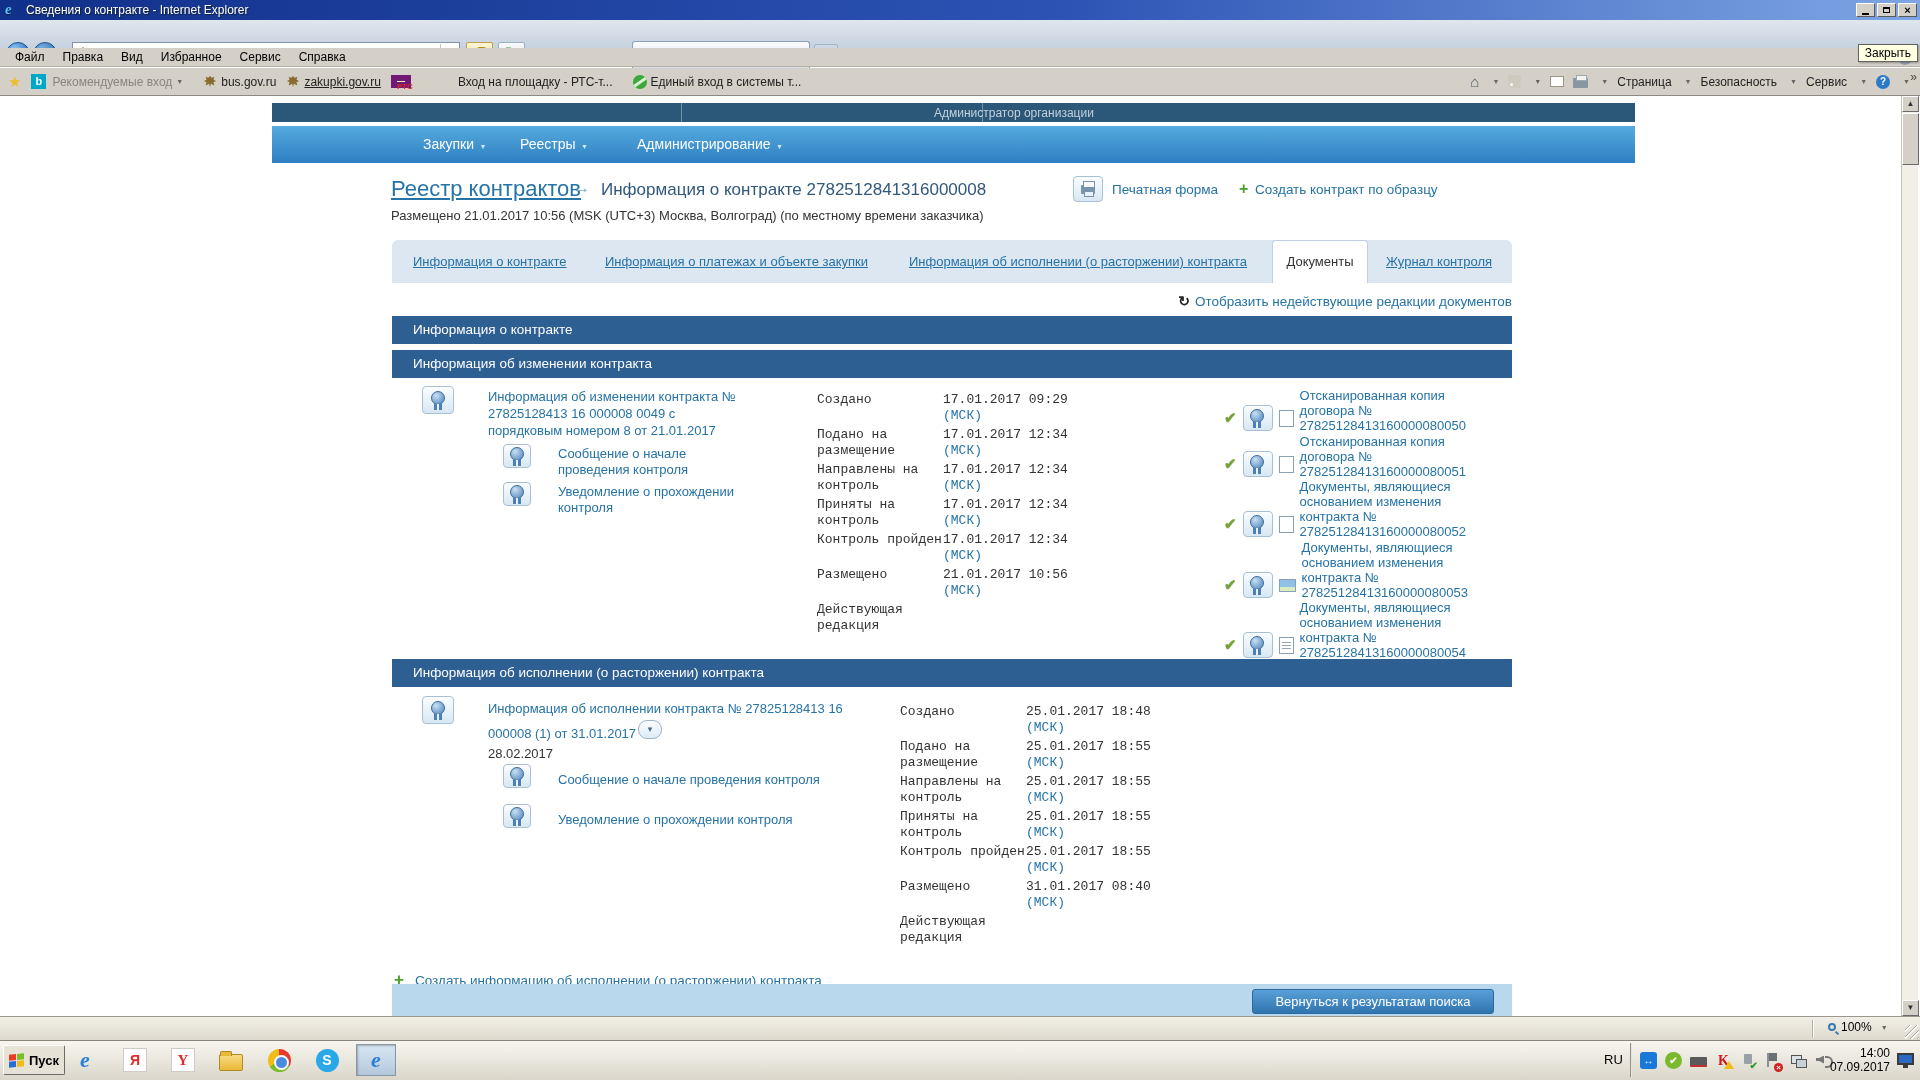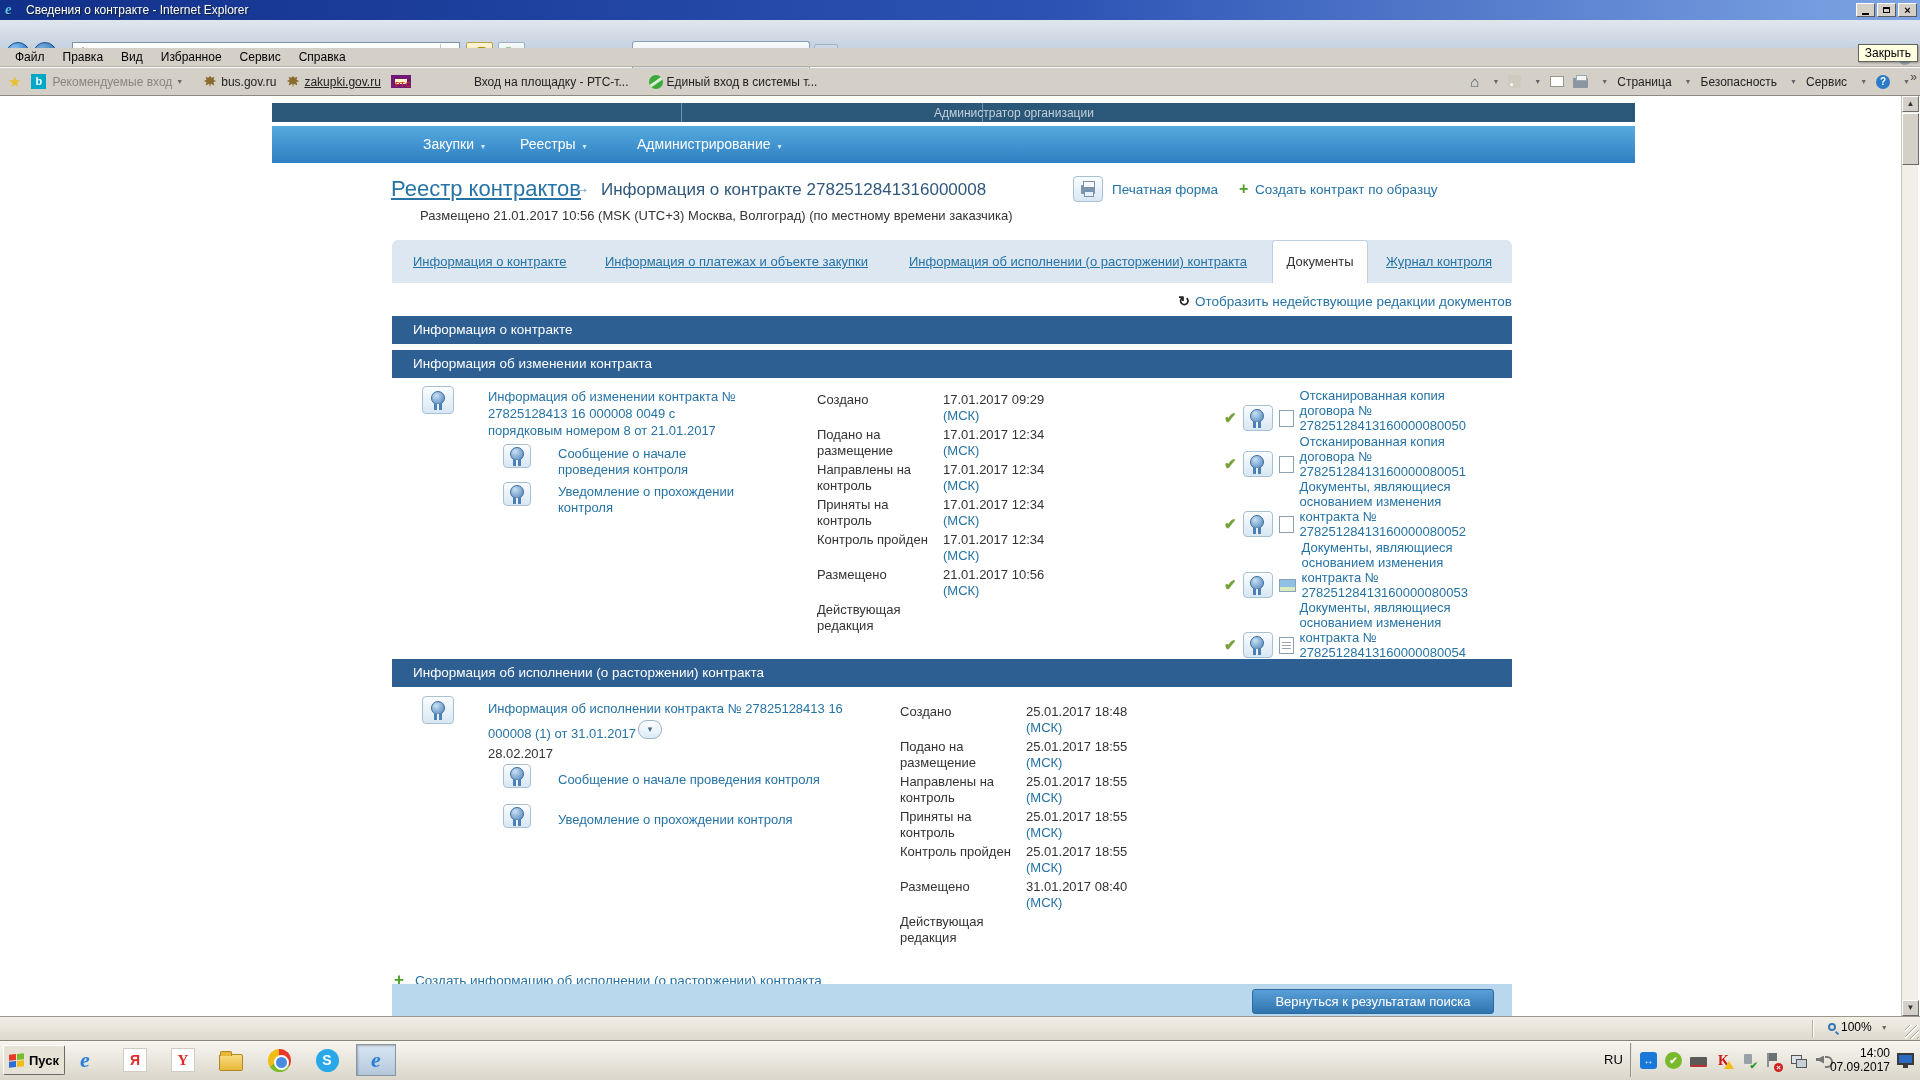--- a/index.html
+++ b/index.html
@@ -44,21 +44,21 @@
   .menurow { position:absolute; left:0; top:48px; width:1920px; height:19px; background:#d4d0c8; border-bottom:1px solid #b4b0a6; display:flex; padding-left:6px; }
   .menurow span { font-size:12px; color:#000; line-height:18px; padding:0 9px; }
 
   .favrow { position:absolute; left:0; top:68px; width:1920px; height:28px; background:#d4d0c8; border-bottom:1px solid #8e8a80; display:flex; align-items:center; font-size:12px; color:#222; }
   .favrow .gap { width:10px; flex:none; }
   .fav-star { color:#e8c030; font-size:15px; margin-left:8px; }
   .bing { width:15px; height:15px; background:#00a8c8; color:#fff; font:bold 11px/15px "Liberation Sans",sans-serif; text-align:center; margin-left:10px; }
   .suggested { color:#8a867e; margin-left:6px; }
   .chev { font-size:7px; color:#666; margin-left:4px; }
   .eagle { width:14px; height:14px; flex:none; }
-  .rts-badge { width:20px; height:13px; background:#fef9c3; border:4px solid #701a75; color:#d42a2a; font:bold 8px/11px "Liberation Sans",sans-serif; text-align:left; }
+  .rts-badge { width:20px; height:13px; background:#fef9c3; border:6px solid #701a75; color:#d42a2a; font:bold 8px/11px "Liberation Sans",sans-serif; text-align:left; }
   .sber { width:14px; height:14px; border-radius:50%; background:#3aa83a; position:relative; overflow:hidden; }
   .sber::after { content:""; position:absolute; left:-2px; top:5px; width:20px; height:3px; background:#d8f0d0; transform:rotate(-35deg); }
   .favright { margin-left:auto; display:flex; align-items:center; gap:9px; padding-right:10px; }
   .home2 { font-size:15px; color:#4a5a6a; }
   .rssico { width:13px; height:13px; background:#cfcabe; border-radius:2px; position:relative; }
   .rssico::after { content:""; position:absolute; left:2px; bottom:2px; width:3px; height:3px; border-radius:50%; background:#fff; }
   .mailico { width:14px; height:11px; background:#fff; border:1px solid #9a968a; }
   .printico { width:15px; height:10px; background:#8a96a4; border-radius:1px; position:relative; margin-top:3px; }
   .printico::before { content:""; position:absolute; left:3px; top:-3px; width:9px; height:4px; background:#f4f4f4; border:1px solid #9aa; }
   .helpico { width:14px; height:14px; border-radius:50%; background:#2a7ac8; color:#fff; font:bold 10px/14px "Liberation Sans",sans-serif; text-align:center; }
@@ -74,21 +74,21 @@
   .darkbar { left:272px; top:7px; width:1363px; height:19px; background:#2b5878; }
   .darkbar .sep { position:absolute; top:0; width:1px; height:19px; background:rgba(255,255,255,.35); }
   .darkbar .role { position:absolute; left:662px; top:3px; font-size:12px; color:#c2d0dc; }
   .navbar { left:272px; top:30px; width:1363px; height:37px; background:linear-gradient(180deg,#55aade,#2e7fc2); }
   .navbar .nitem { position:absolute; top:10px; color:#fff; font-size:14px; white-space:nowrap; }
   .navbar .nitem .caret { font-size:8px; color:#d6eafc; margin-left:7px; }
 
   .bc-root { left:391px; top:80px; font-size:22px; }
   .bc-arrow { left:574px; top:83px; font-size:16px; color:#7aa8cc; }
   .bc-cur { left:601px; top:84px; font-size:17px; color:#30587c; }
-  .posted { left:391px; top:112px; font-size:13px; color:#333;margin-left:29px; }
+  .posted { left:391px; top:112px; font-size:13px; color:#333; }
 
   .printbtn { left:1073px; top:80px; width:30px; height:26px; border:1px solid #a8c0d4; border-radius:4px; background:linear-gradient(180deg,#fafdff,#d8e7f3); display:flex; align-items:center; justify-content:center; }
   .printer { width:14px; height:9px; background:#7a94ac; border-radius:1px; position:relative; }
   .printer::before { content:""; position:absolute; left:2px; top:-4px; width:10px; height:5px; background:#f8fafc; border:1px solid #7a94ac; }
   .printer::after { content:""; position:absolute; left:3px; top:6px; width:8px; height:4px; background:#e8f0f8; border:1px solid #7a94ac; }
   .lbl-print { left:1112px; top:86px; font-size:13.5px; }
   .plus { color:#4a9e2a; font-weight:bold; font-size:16px; }
   .plus-create { left:1239px; top:84px; }
   .lbl-create { left:1255px; top:86px; font-size:13.5px; }
 
@@ -103,21 +103,21 @@
 
   .sealbtn { position:absolute; width:32px; height:28px; border:1px solid #a8c0d4; border-radius:4px; background:linear-gradient(180deg,#fafdff,#d8e7f3); box-shadow:inset 0 1px 0 #fff; display:flex; align-items:center; justify-content:center; }
   .sealbtn.sm { width:28px; height:24px; }
   .medal { position:relative; width:15px; height:19px; }
   .medal::before { content:""; position:absolute; left:0; top:0; width:12px; height:12px; border-radius:50%; background:radial-gradient(circle at 35% 30%,#c8e0f4,#4a7fb8); border:1px solid #3a6a9c; }
   .medal::after { content:""; position:absolute; left:3px; bottom:0; width:8px; height:6px; background:linear-gradient(90deg,#4a7fb8 40%,#eaf2f8 40%,#eaf2f8 60%,#4a7fb8 60%); }
 
   .doclink { font-size:13px; line-height:17px; }
   .subtxt { font-size:13px; line-height:16px; }
 
-  .strow { position:absolute; display:flex; width:340px; }
+  .strow { position:absolute; display:flex; width:340px;font-family:Liberation Mono, monospace; }
   .slabel { width:126px; font-size:13px; line-height:16px; color:#333; flex:none; }
   .sval { font-size:13px; line-height:16px; color:#333; }
   .sval .tz { color:#2673a6; }
 
   .att { position:absolute; display:flex; align-items:flex-end; gap:6px; }
   .att .icwrap { display:flex; align-items:center; gap:6px; margin-bottom:2px; }
   .att .sealbtn { position:static; width:30px; height:26px; flex:none; }
   .att .txt { width:180px; font-size:13px; line-height:15px; }
   .check { color:#76a23c; font-size:15px; font-weight:bold; text-shadow:0 1px 0 #e0e8d0; }
   .fico { width:15px; height:17px; background:#fff; border:1px solid #8ba0b4; font:bold 9px/15px "Liberation Sans",sans-serif; text-align:center; flex:none; }
@@ -251,21 +251,21 @@
       <path d="M8 1 L10 3 L13 2 L12 5 L15 7 L12 8 L13 12 L9 10 L8 14 L7 10 L3 12 L4 8 L1 7 L4 5 L3 2 L6 3 Z" fill="#8a6d2e"></path>
     </svg>
   <span style="margin-left:4px;">bus.gov.ru</span>
   <span class="gap"></span>
   <svg class="eagle" viewBox="0 0 16 16">
       <path d="M8 1 L10 3 L13 2 L12 5 L15 7 L12 8 L13 12 L9 10 L8 14 L7 10 L3 12 L4 8 L1 7 L4 5 L3 2 L6 3 Z" fill="#8a6d2e"></path>
     </svg>
   <span style="margin-left:4px;text-decoration:underline;">zakupki.gov.ru</span>
   <span class="gap"></span>
   <span class="rts-badge">РТС</span>
-  <span style="margin-left:20px;padding-left:43px;">Вход на площадку - РТС-т...</span>
+  <span style="margin-left:4px;padding-left:43px;">Вход на площадку - РТС-т...</span>
   <span class="gap"></span>
     <span class="gap"></span>
   <span class="sber"></span>
   <span style="margin-left:4px;">Единый вход в системы т...</span>
   <div class="favright">
     <span class="home2">⌂</span>
     <span class="chev">▼</span>
     <span class="rssico"></span>
     <span class="chev">▼</span>
     <span class="mailico"></span>

